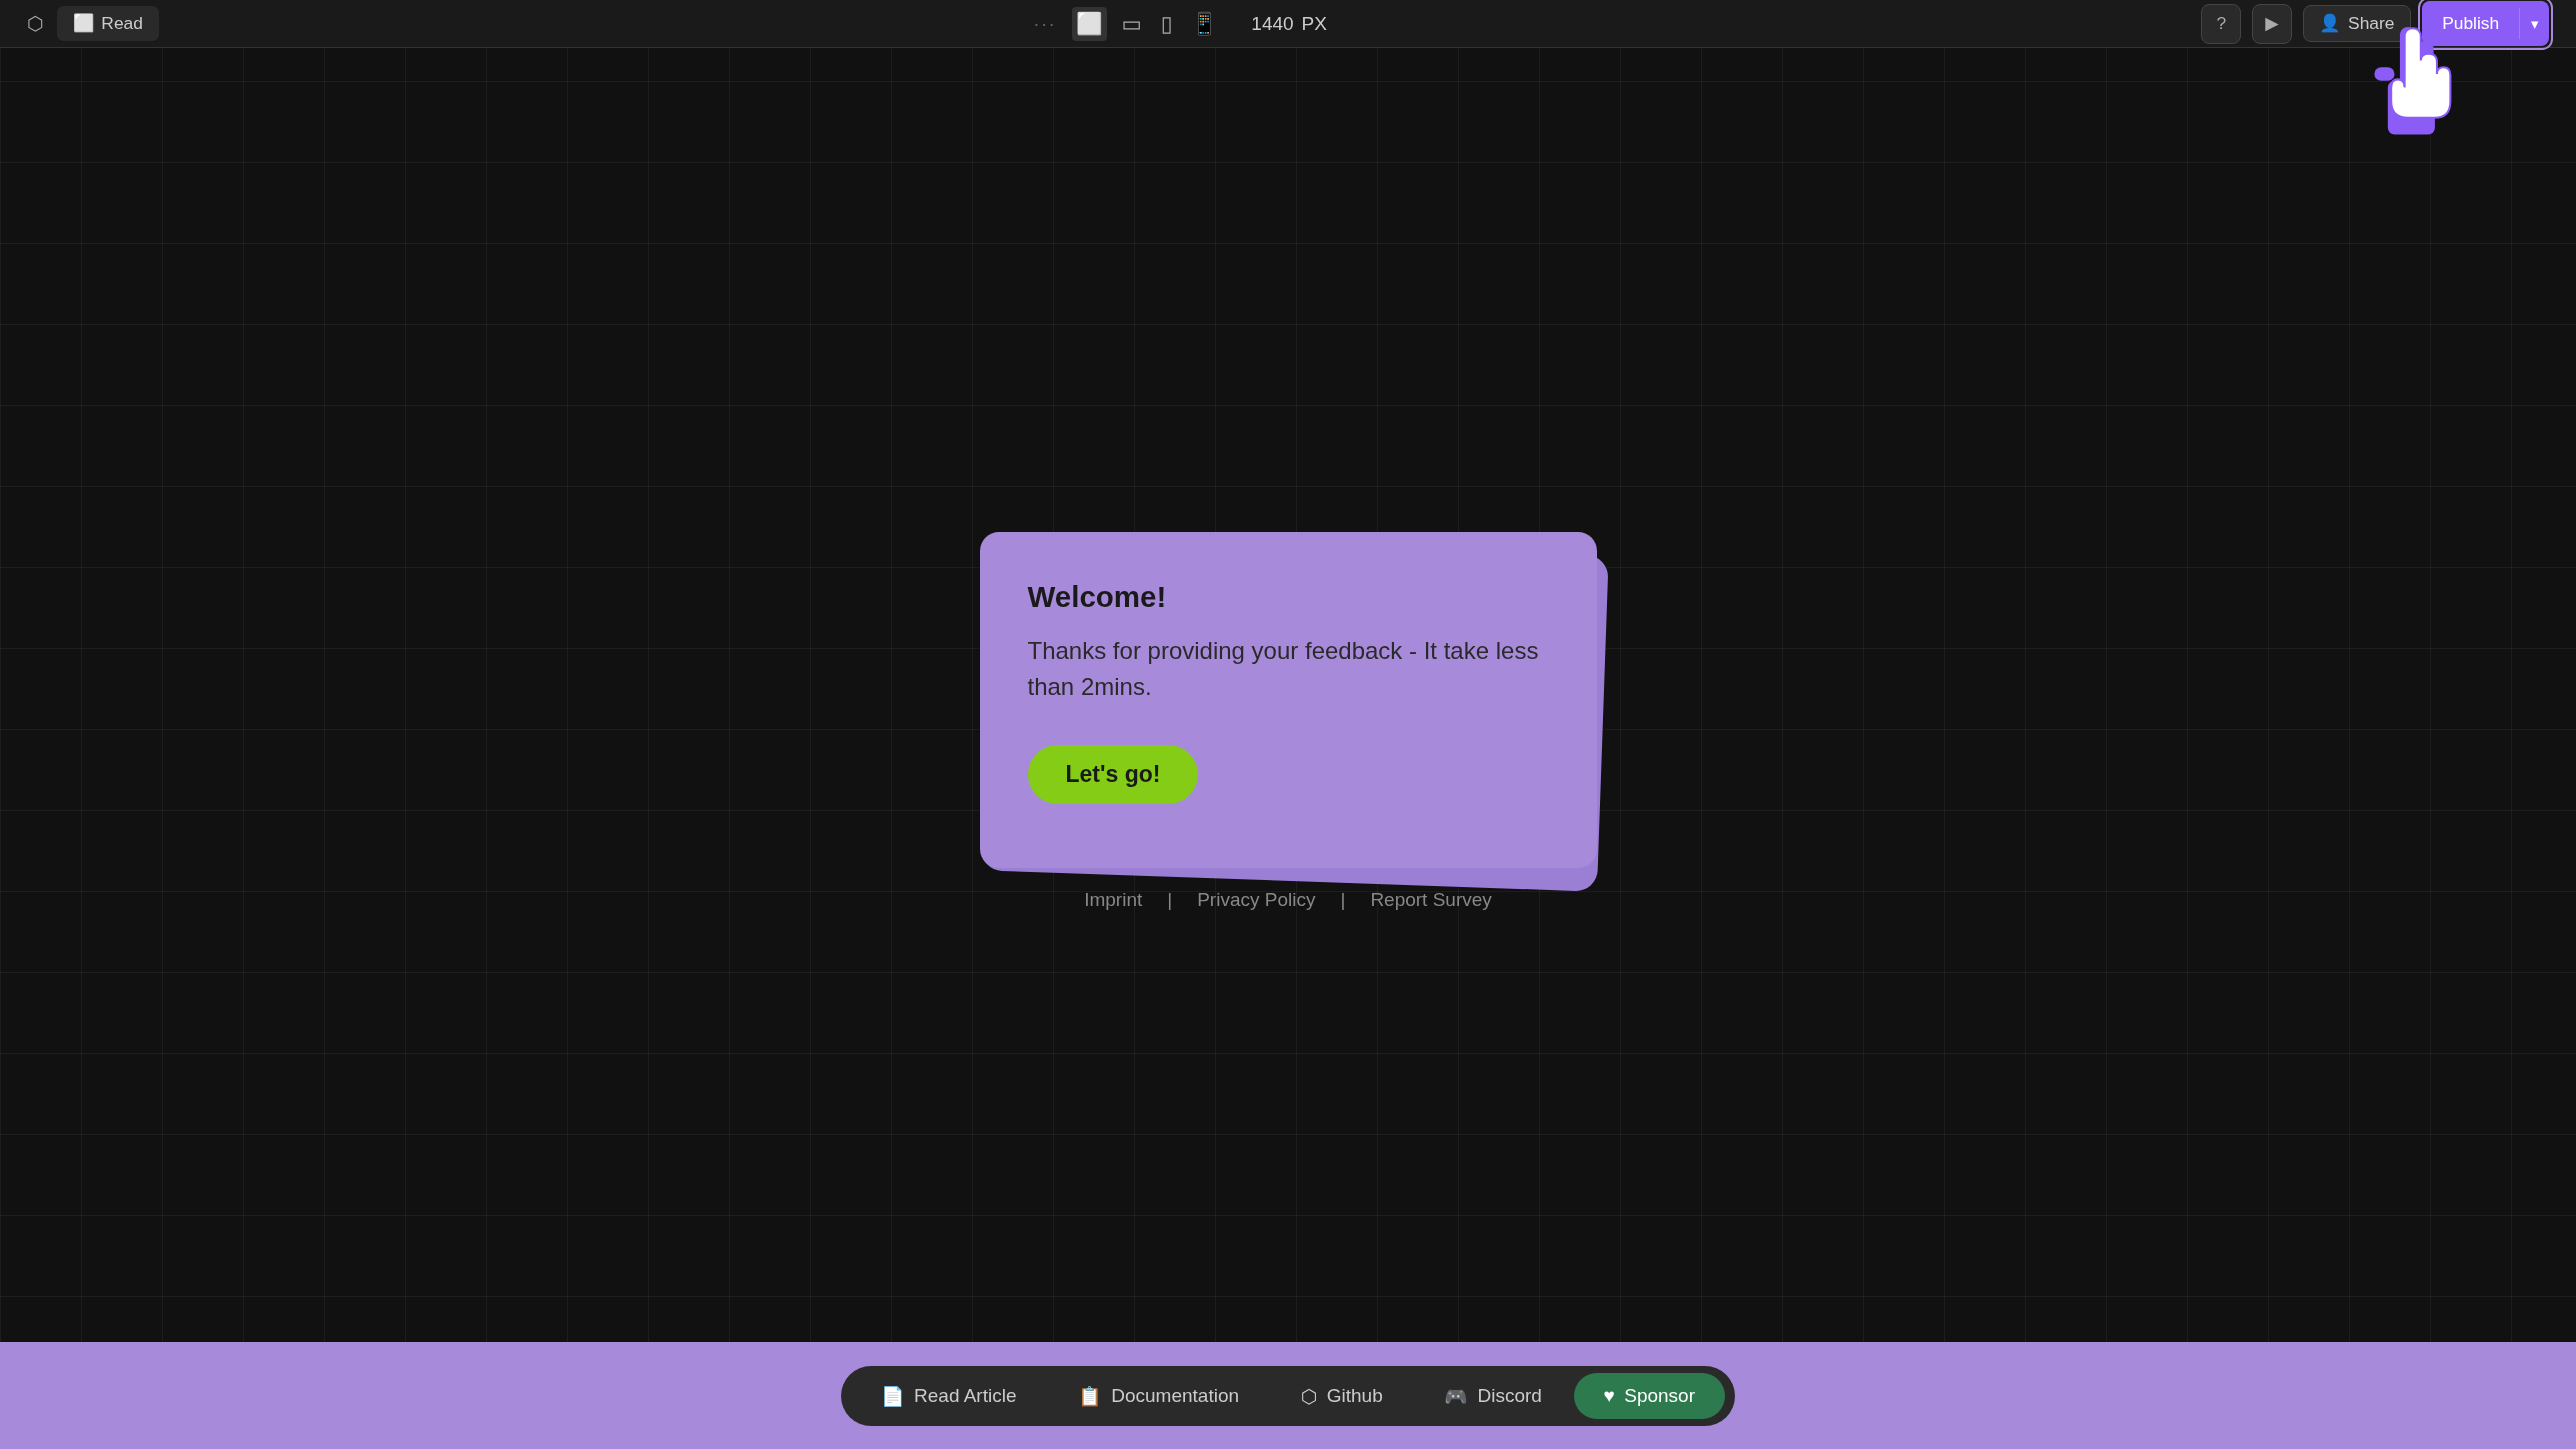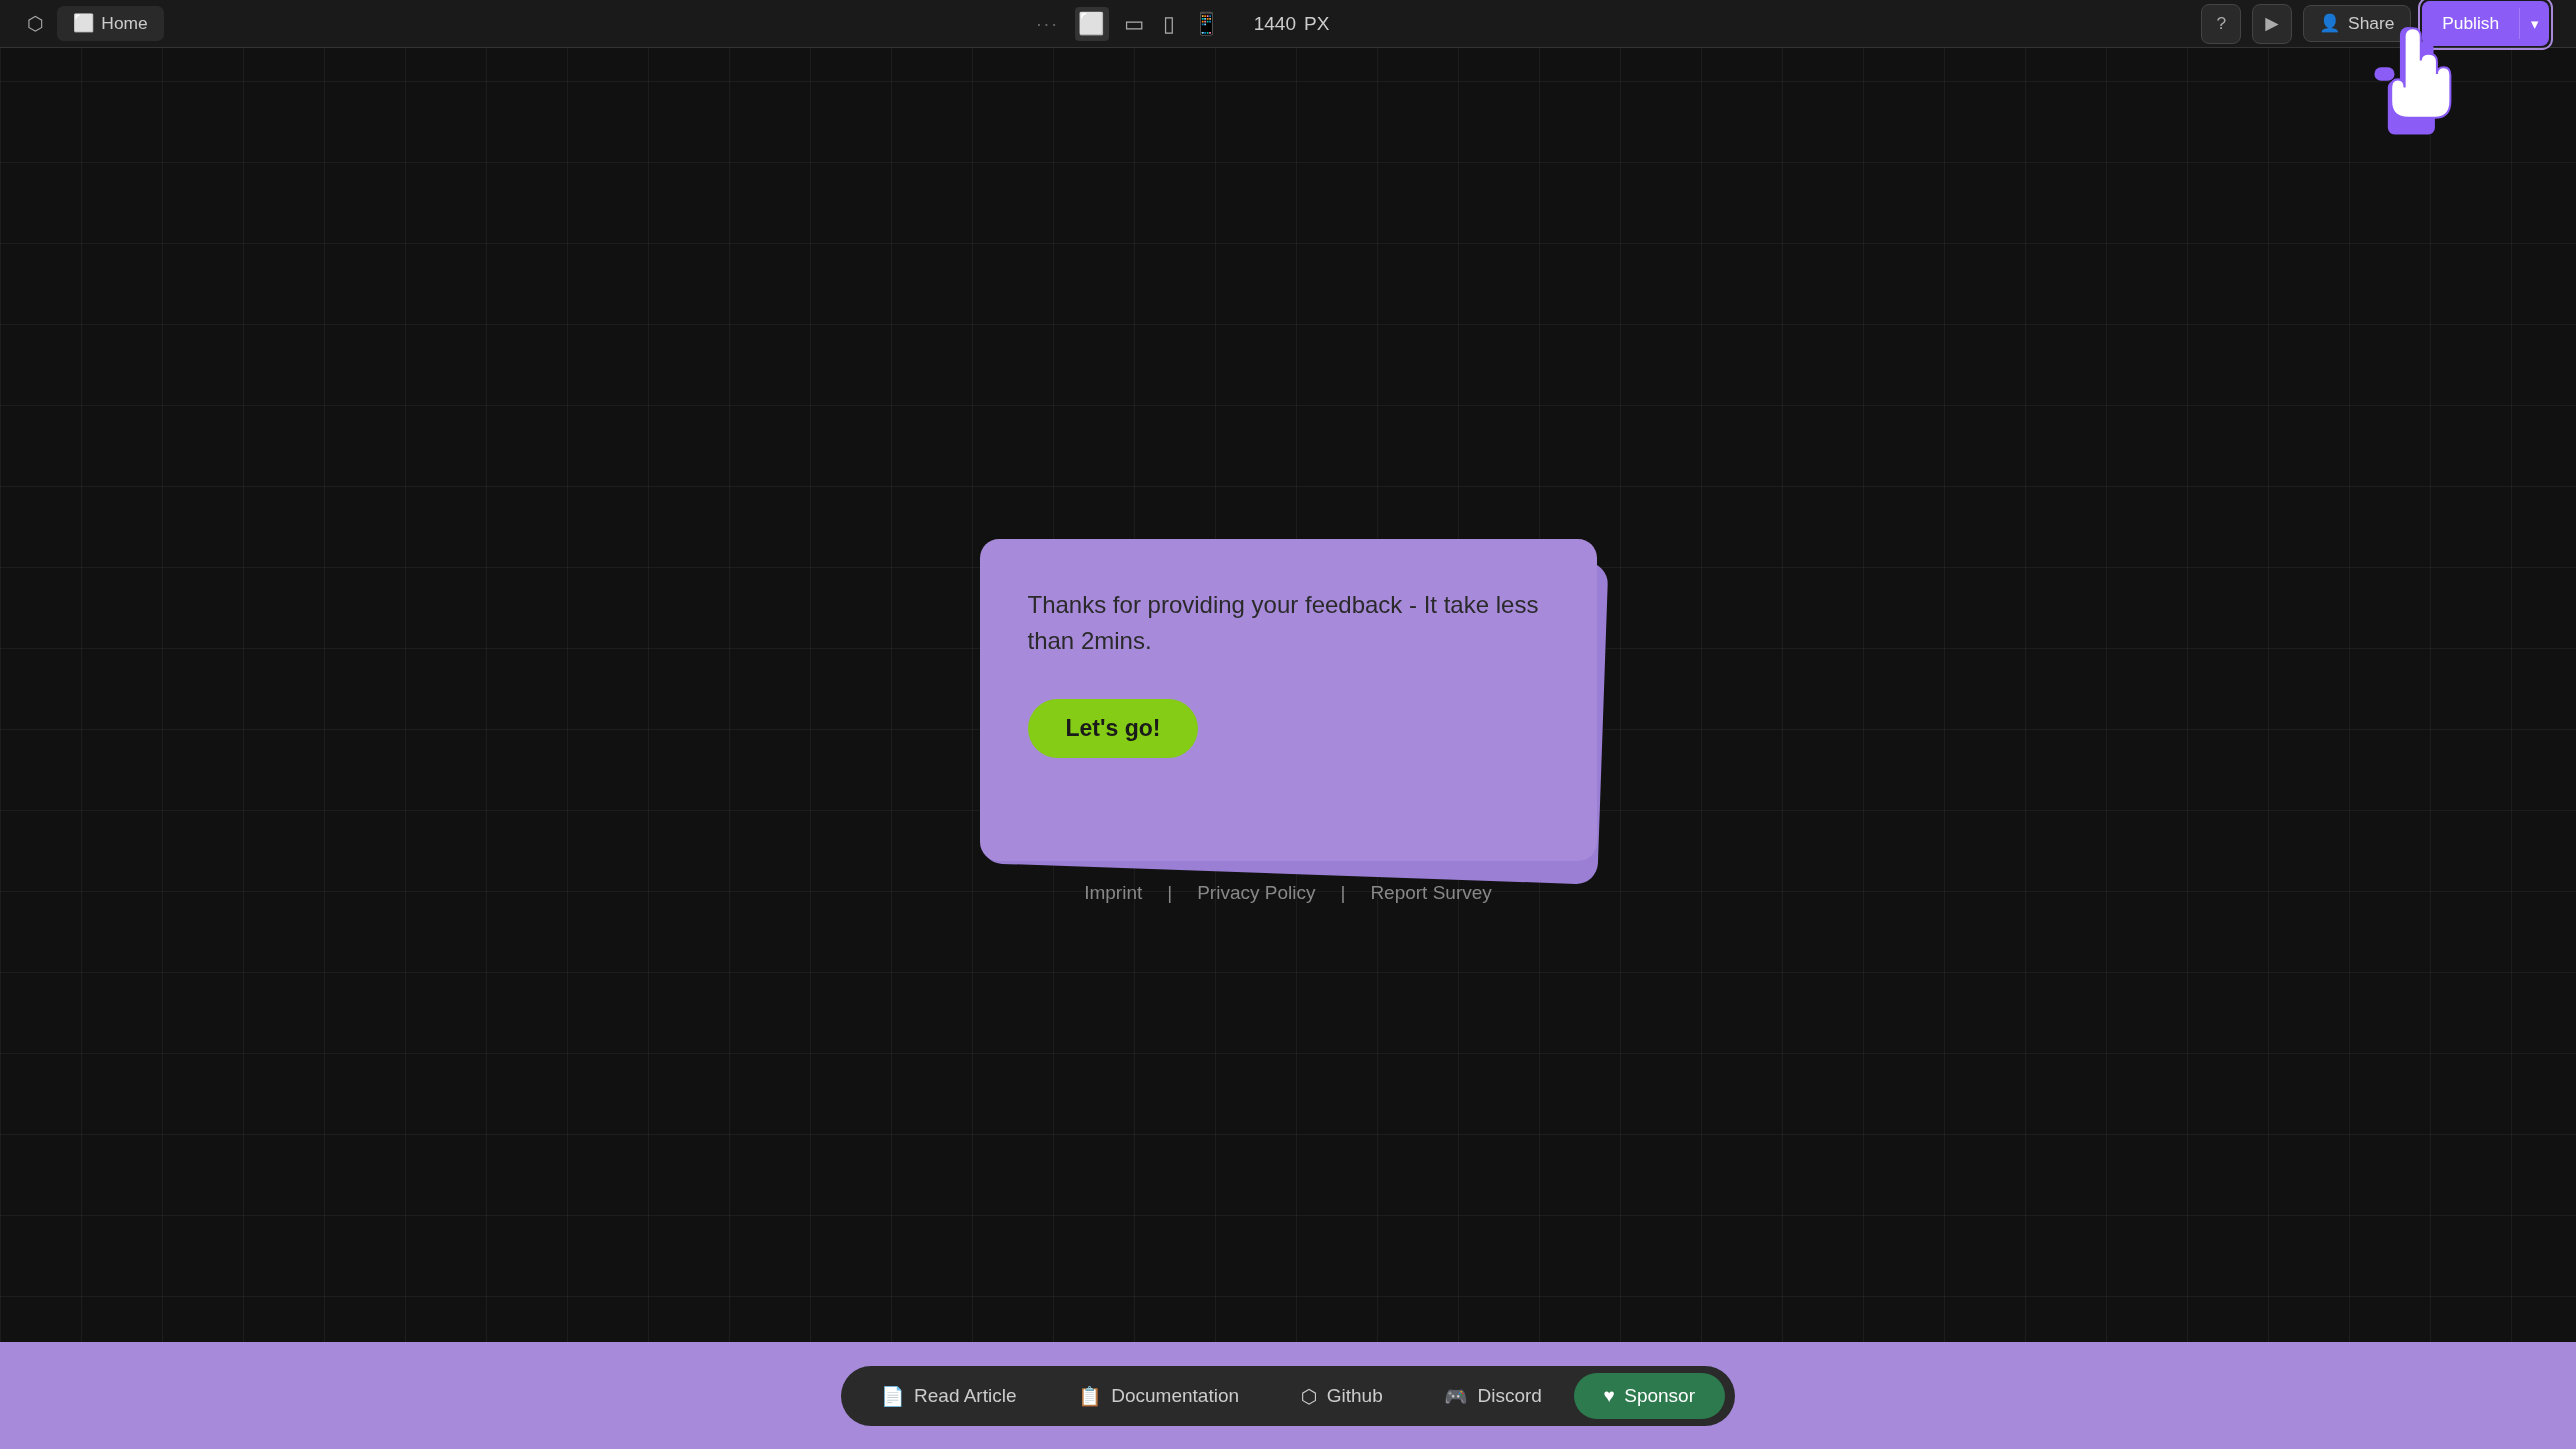--- a/index.html
+++ b/index.html
@@ -379,21 +379,21 @@
     }
   </style>
 </head>
 <body>
 
 <div class="toolbar">
   <div class="toolbar-left">
     <span class="toolbar-menu-icon">⬡</span>
     <div class="toolbar-home-tab">
       <span>⬜</span>
-      <span>Home</span>
+      <span>Read</span>
     </div>
   </div>
 
   <div class="toolbar-center">
     <span class="toolbar-dots">···</span>
 
     <div class="toolbar-frame-controls">
       <span class="frame-control-btn active">⬜</span>
       <span class="frame-control-btn">▭</span>
       <span class="frame-control-btn">▯</span>
@@ -450,20 +450,21 @@
     </g>
   </svg>
 </div>
 
 <div class="canvas-area">
 
   <div class="survey-card-wrapper">
     <div class="survey-card-back"></div>
     <div class="survey-card">
       <div>
+        <div class="survey-card-title">Welcome!</div>
         <div class="survey-card-body">Thanks for providing your feedback - It take less than 2mins.</div>
         <button class="survey-cta-btn">Let's go!</button>
       </div>
 
     </div>
   </div>
 
   <div class="survey-links">
     <a href="#">Imprint</a>
     <span>|</span>

